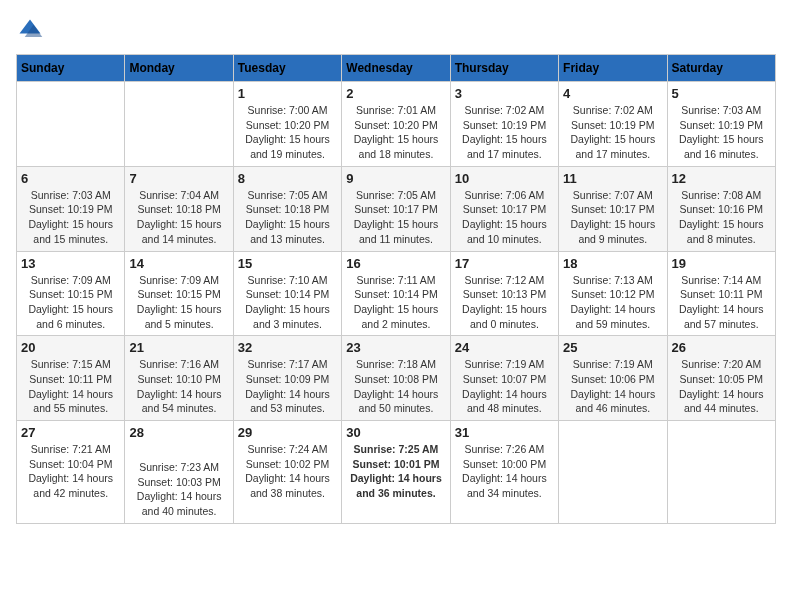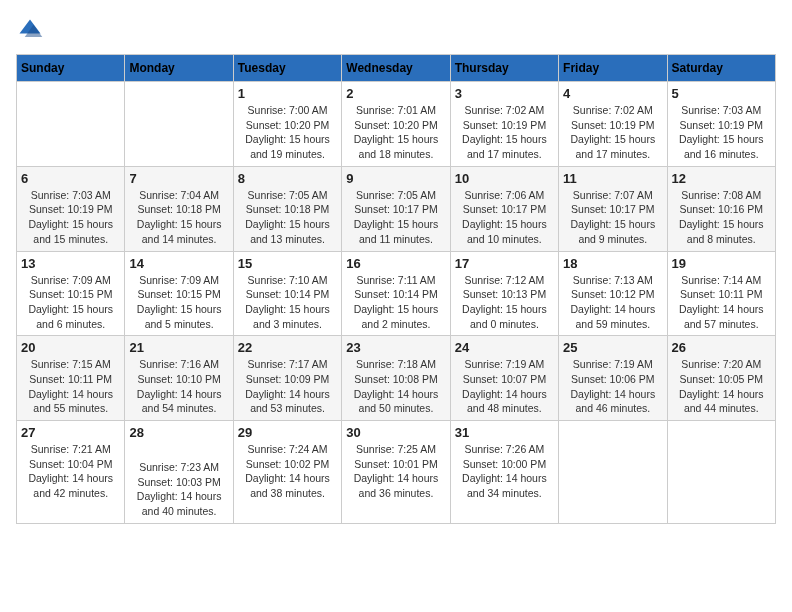--- a/index.html
+++ b/index.html
@@ -275,21 +275,21 @@
 and 55 minutes.</div>
         </td>
         <td>
           <div class="day-number">21</div>
           <div class="day-info" style="white-space: pre-line;">Sunrise: 7:16 AM
 Sunset: 10:10 PM
 Daylight: 14 hours
 and 54 minutes.</div>
         </td>
         <td>
-          <div class="day-number">22</div>
+          <div class="day-number">32</div>
           <div class="day-info" style="white-space: pre-line;">Sunrise: 7:17 AM
 Sunset: 10:09 PM
 Daylight: 14 hours
 and 53 minutes.</div>
         </td>
         <td>
           <div class="day-number">23</div>
           <div class="day-info" style="white-space: pre-line;">Sunrise: 7:18 AM
 Sunset: 10:08 PM
 Daylight: 14 hours
@@ -334,21 +334,21 @@
         </td>
         <td>
           <div class="day-number">29</div>
           <div class="day-info" style="white-space: pre-line;">Sunrise: 7:24 AM
 Sunset: 10:02 PM
 Daylight: 14 hours
 and 38 minutes.</div>
         </td>
         <td>
           <div class="day-number">30</div>
-          <div class="day-info" style="white-space: pre-line;">Sunrise: 7:25 AM
+          <div class="day-info" style="white-space: pre-line; font-weight: bold;">Sunrise: 7:25 AM
 Sunset: 10:01 PM
 Daylight: 14 hours
 and 36 minutes.</div>
         </td>
         <td>
           <div class="day-number">31</div>
           <div class="day-info" style="white-space: pre-line;">Sunrise: 7:26 AM
 Sunset: 10:00 PM
 Daylight: 14 hours
 and 34 minutes.</div>

